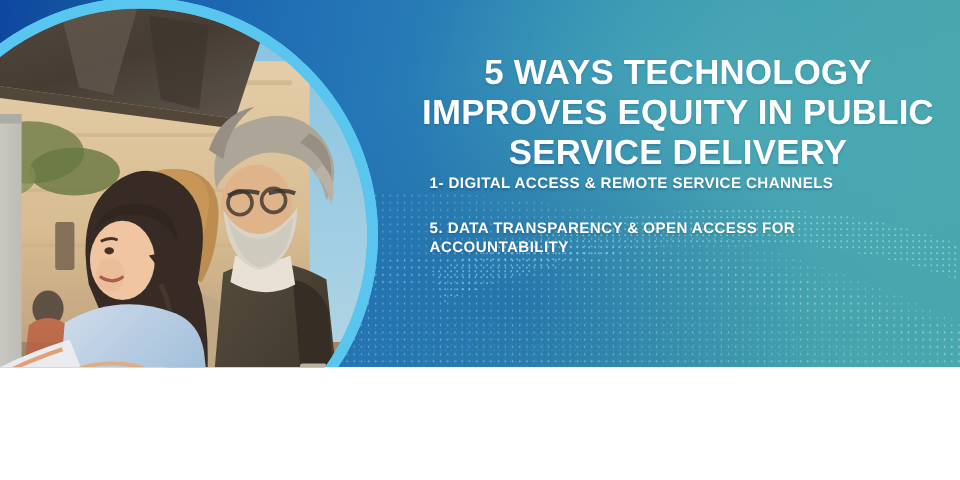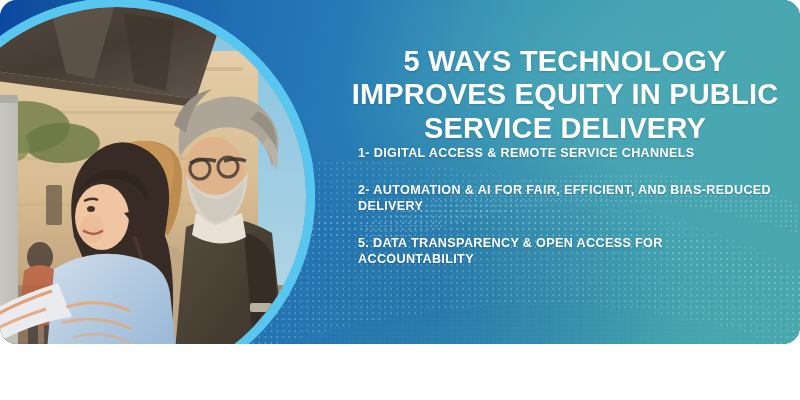--- a/index.html
+++ b/index.html
@@ -3,25 +3,24 @@
 <meta charset="utf-8">
 <style>
   html, body {
     margin: 0;
     padding: 0;
     background: #ffffff;
   }
   #infographic {
     position: relative;
     width: 800px;
-    height: 344px;
+    height: 306px;
     overflow: hidden;
     font-family: "Liberation Sans", sans-serif;
     background: #1f6fb8;
-    border-radius: 17px;
   }
 
   
   .bg-base {
     position: absolute;
     inset: 0;
     background:
       linear-gradient(100deg,
         #0d47a0 0%,
         #12549f 7%,
@@ -345,17 +344,16 @@
         <rect x="0" y="0" width="378" height="378" fill="#ffb870" opacity="0.06"></rect>
       </svg>
     </div>
     <div class="photo-ring"></div>
   </div>
 
   <h1 class="title">5 Ways Technology Improves Equity in Public Service Delivery</h1>
 
   <div class="list">
     <div class="list-item">1- Digital Access &amp; Remote Service Channels</div>
-    <div class="list-item">2- Automation &amp; AI for Fair, Efficient, and Bias-Reduced Delivery</div>
     <div class="list-item">5. Data Transparency &amp; Open Access for Accountability</div>
   </div>
 
 </div>
 
 </body></html>

